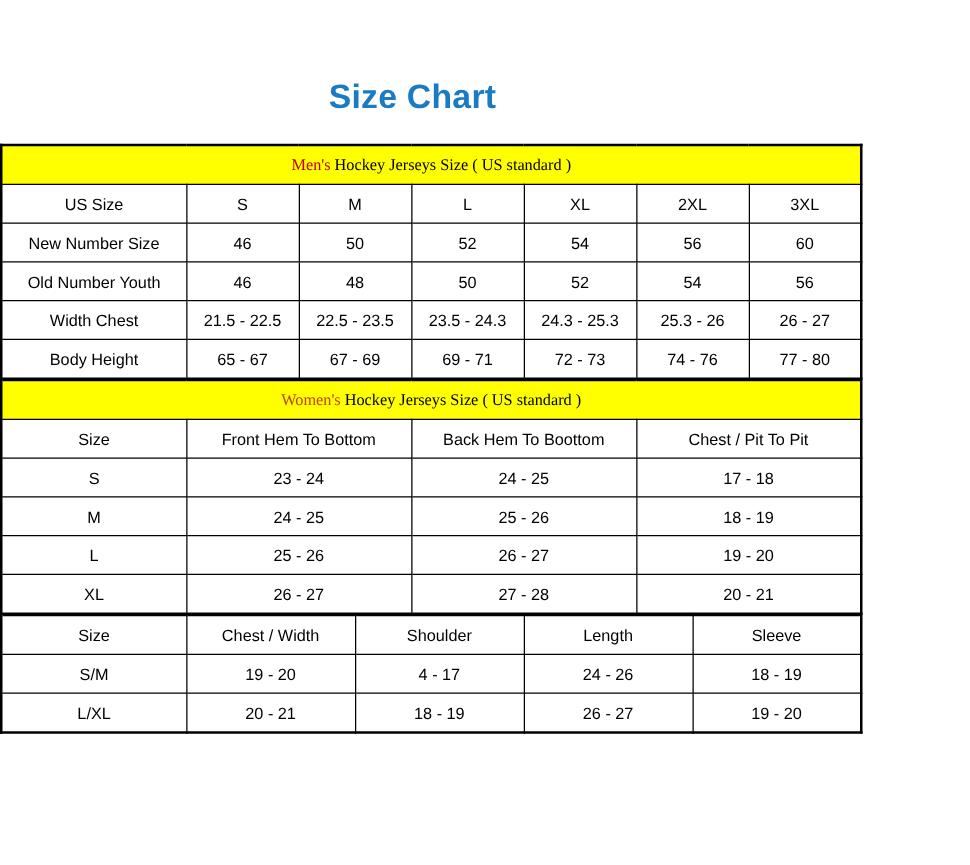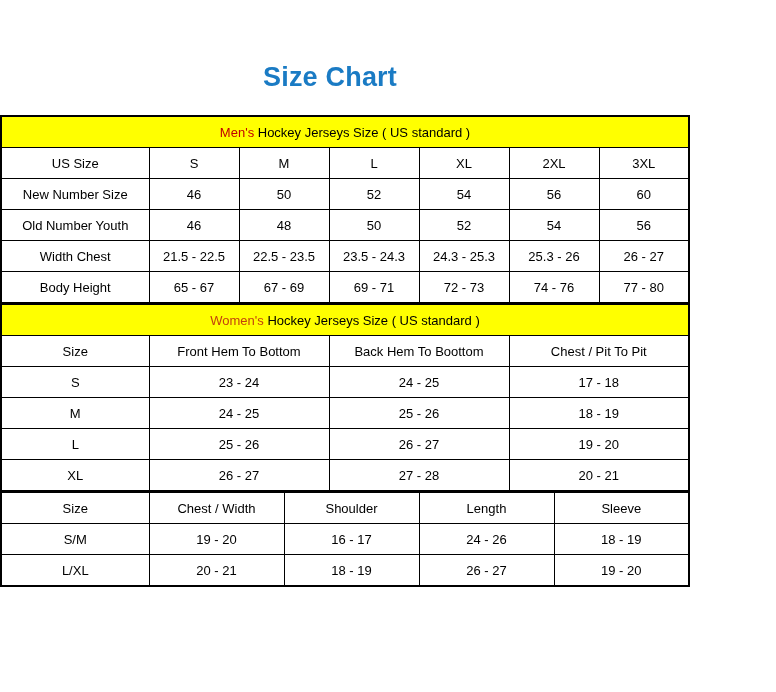--- a/index.html
+++ b/index.html
@@ -45,20 +45,21 @@
     font-size: 13px;
     height: 26px;
     padding: 2px 2px;
     font-weight: normal;
   }
   .section-head td {
     background: #ffff00;
     font-weight: bold;
     font-size: 14.5px;
     height: 30px;
+    font-family: Liberation Serif, serif;
   }
   .sec-accent-men { color: #c00000; }
   .sec-accent-women { color: #c2410c; text-align: center; }
   .sec-accent-youth { color: #c00000; }
   .sec-rest { color: #000000; }
   .hdr td {
     font-weight: bold;
     font-size: 13px;
   }
   .rowlabel {
@@ -199,21 +200,21 @@
         <tr class="hdr">
           <td>Size</td>
           <td>Chest / Width</td>
           <td>Shoulder</td>
           <td>Length</td>
           <td>Sleeve</td>
         </tr>
         <tr>
           <td class="rowlabel rowlabel-bold">S/M</td>
           <td>19 - 20</td>
-          <td>16 - 17</td>
+          <td>4 - 17</td>
           <td>24 - 26</td>
           <td>18 - 19</td>
         </tr>
         <tr>
           <td class="rowlabel rowlabel-bold">L/XL</td>
           <td>20 - 21</td>
           <td>18 - 19</td>
           <td>26 - 27</td>
           <td>19 - 20</td>
         </tr>

